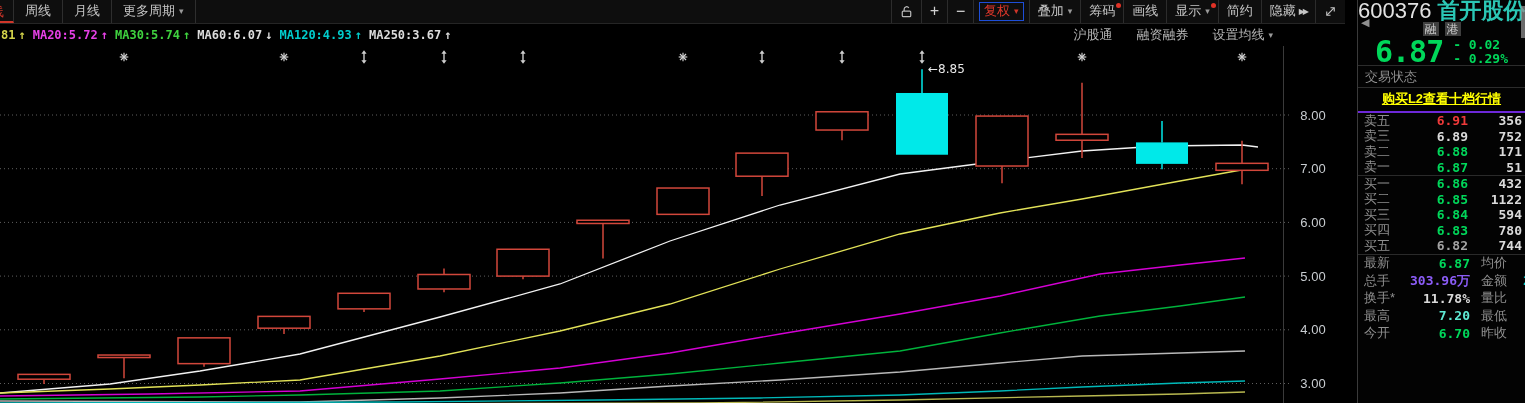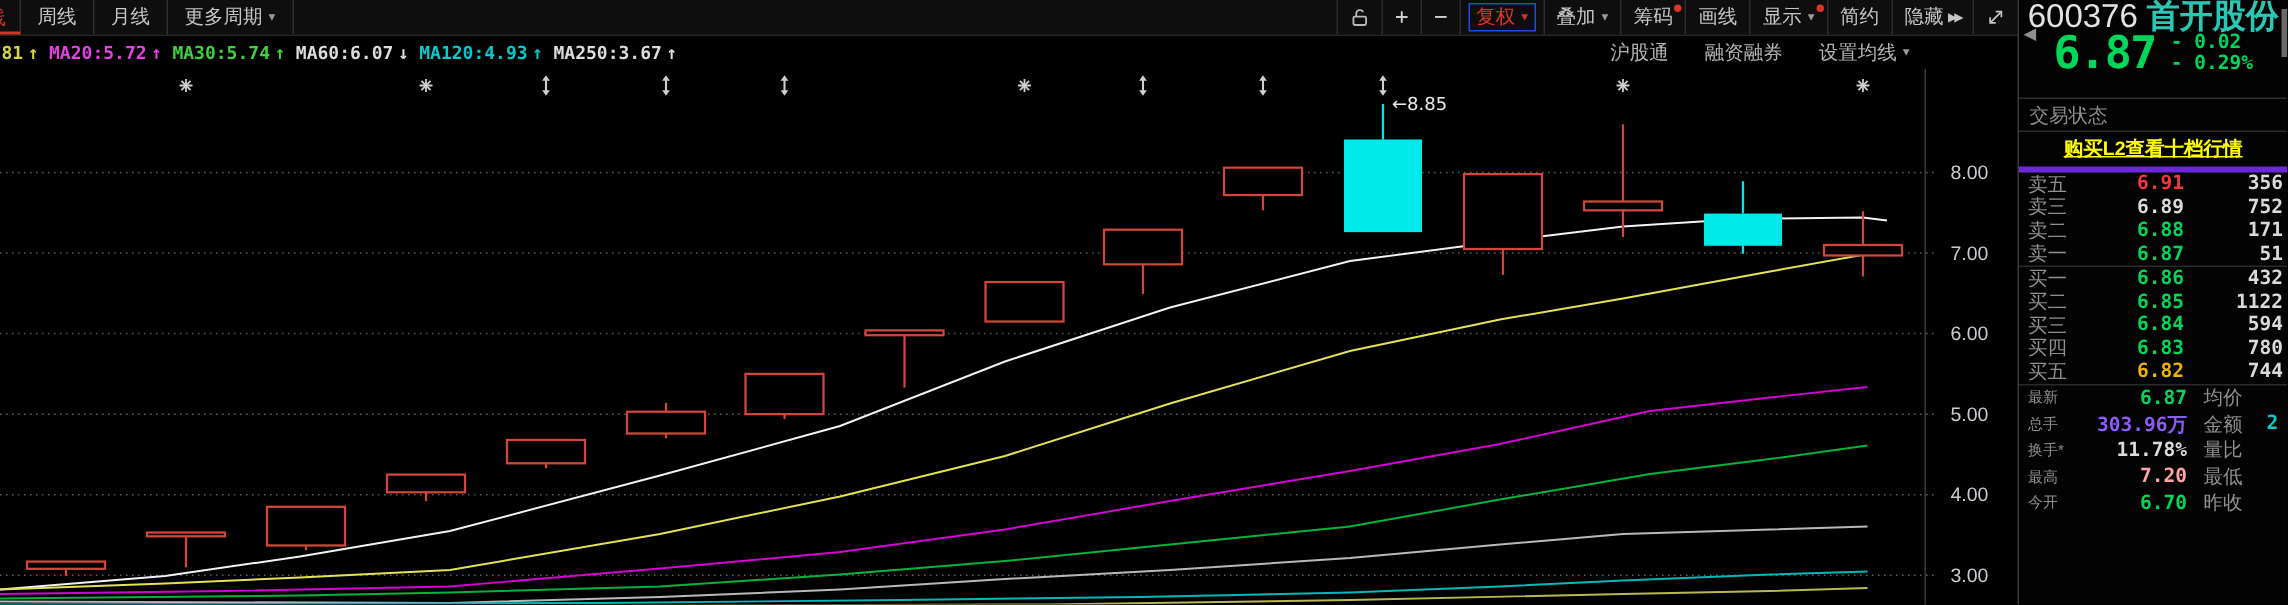--- a/index.html
+++ b/index.html
@@ -1,17 +1,17 @@
 <!DOCTYPE html>
 <html><head>
 <meta charset="utf-8">
 <style>
   html,body{margin:0;padding:0;background:#000;}
   body{width:1525px;height:403px;overflow:hidden;font-family:"Liberation Sans","DejaVu Sans",sans-serif;}
-  .app{display:flex;width:1525px;height:403px;background:#000;}
+  .app{display:flex;width:1525px;height:403px;background:#000;gap:12px;}
   .left{width:1345px;display:flex;flex-direction:column;position:relative;}
   
   .toolbar{height:23px;background:#0e0e0e;border-bottom:1px solid #252525;display:flex;justify-content:space-between;align-items:stretch;}
   .tabs{display:flex;align-items:stretch;}
   .tab{padding:0 11px;font-size:13px;color:#c6c6c6;display:flex;align-items:center;border-right:1px solid #2e2e2e;white-space:nowrap;cursor:default;}
   .tab-first{width:13px;padding:0;overflow:hidden;position:relative;border-bottom:2px solid #d0362a;color:#d0362a;}
   .tab-first span{position:absolute;left:-9px;top:3px;font-size:13px;}
   .caret{font-size:9px;color:#9a9a9a;margin-left:4px;}
   .caret.red{color:#d0362a;}
   .tools{display:flex;align-items:stretch;}
@@ -44,29 +44,29 @@
   .price-line{display:flex;justify-content:center;align-items:center;gap:10px;margin-top:-2px;}
   .last-price{color:#00d75a;font-size:30px;font-weight:bold;font-family:"DejaVu Sans Mono",monospace;letter-spacing:-1px;}
   .chg{color:#00d75a;font-size:13px;font-weight:bold;font-family:"DejaVu Sans Mono",monospace;line-height:14px;}
   .hsliver{position:absolute;right:0;top:6px;width:4px;height:32px;background:#8d8d8d;opacity:.75;}
   .p-status{height:21px;line-height:21px;color:#8f8f8f;padding-left:7px;border-bottom:1px solid #2c2c2c;}
   .p-weibi{height:25px;display:flex;align-items:center;padding-left:7px;border-bottom:1px solid #2c2c2c;position:relative;}
   .p-weibi .lab{color:#8f8f8f;}
   .p-weibi .val{color:#f03a3a;font-weight:bold;font-family:"DejaVu Sans Mono",monospace;font-size:14px;margin-left:13px;}
   .p-weibi .lab2{color:#8f8f8f;margin-left:11px;}
   .wsliver{position:absolute;right:0;top:5px;width:3px;height:15px;background:#e8e8e8;}
-  .p-link{height:23px;line-height:22px;text-align:center;border-bottom:4px solid #6d28d9;}
+  .p-link{height:23px;line-height:22px;text-align:center;border-bottom:2px solid #6d28d9;}
   .p-link span{color:#ffff00;font-weight:bold;text-decoration:underline;cursor:pointer;}
   .ord-block{border-bottom:1px solid #2a2a2a;}
   .ord-row{height:15.5px;display:flex;align-items:center;padding:0 3px 0 6px;}
   .ord-label{color:#8f8f8f;width:30px;font-size:13px;}
   .ord-price{width:74px;text-align:right;font-weight:bold;font-family:"DejaVu Sans Mono",monospace;font-size:13px;}
   .ord-vol{flex:1;text-align:right;color:#dadada;font-weight:bold;font-family:"DejaVu Sans Mono",monospace;font-size:13px;}
   .st-row{height:17.5px;display:flex;align-items:center;padding-left:6px;}
-  .st-l1{color:#8f8f8f;width:42px;font-size:10px;}
+  .st-l1{color:#8f8f8f;width:42px;font-size:13px;}
   .st-v1{width:64px;text-align:right;font-weight:bold;font-family:"DejaVu Sans Mono",monospace;font-size:13px;}
   .st-l2{color:#8f8f8f;margin-left:11px;width:32px;font-size:13px;}
   .st-v2{flex:1;font-weight:bold;font-family:"DejaVu Sans Mono",monospace;font-size:13px;overflow:hidden;white-space:nowrap;padding-left:10px;}
 </style>
 </head>
 <body>
 
 <div class="app">
   <div class="left">
 
@@ -256,20 +256,23 @@
         </svg>
     </div>
   </div>
 
   <div class="panel">
     <div class="p-head">
       <span class="collapse">◀</span>
       <div class="code-line">
         <span class="code">600376</span><span class="name">首开股份</span>
       </div>
+      <div class="badges">
+        <span class="badge">融</span><span class="badge">港</span>
+      </div>
       <div class="price-line">
         <span class="last-price">6.87</span>
         <span class="chg">
           <div>- 0.02</div>
           <div>- 0.29%</div>
         </span>
       </div>
       <div class="hsliver"></div>
     </div>
     <div class="p-status">交易状态</div>
@@ -314,21 +317,21 @@
           <span class="ord-price" style="color: rgb(0, 215, 90);">6.84</span>
           <span class="ord-vol">594</span>
         </div>
         <div class="ord-row">
           <span class="ord-label">买四</span>
           <span class="ord-price" style="color: rgb(0, 215, 90);">6.83</span>
           <span class="ord-vol">780</span>
         </div>
         <div class="ord-row">
           <span class="ord-label">买五</span>
-          <span class="ord-price" style="color: #eab308;">6.82</span>
+          <span class="ord-price" style="color: #a3a3a3;">6.82</span>
           <span class="ord-vol">744</span>
         </div>
       </div>
     <div id="stats-block">
         <div class="st-row">
           <span class="st-l1">最新</span>
           <span class="st-v1" style="color: rgb(0, 215, 90);">6.87</span>
           <span class="st-l2">均价</span>
           <span class="st-v2" style="color: rgb(218, 218, 218);"></span>
         </div>
@@ -339,21 +342,21 @@
           <span class="st-v2" style="color: rgb(0, 204, 204);">2</span>
         </div>
         <div class="st-row">
           <span class="st-l1">换手*</span>
           <span class="st-v1" style="color: rgb(218, 218, 218);">11.78%</span>
           <span class="st-l2">量比</span>
           <span class="st-v2" style="color: rgb(218, 218, 218);"></span>
         </div>
         <div class="st-row">
           <span class="st-l1">最高</span>
-          <span class="st-v1" style="color: #fca5a5;">7.20</span>
+          <span class="st-v1" style="color: #5eead4;">7.20</span>
           <span class="st-l2">最低</span>
           <span class="st-v2" style="color: rgb(218, 218, 218);"></span>
         </div>
         <div class="st-row">
           <span class="st-l1">今开</span>
           <span class="st-v1" style="color: rgb(0, 215, 90);">6.70</span>
           <span class="st-l2">昨收</span>
           <span class="st-v2" style="color: rgb(218, 218, 218);"></span>
         </div>
       </div>

